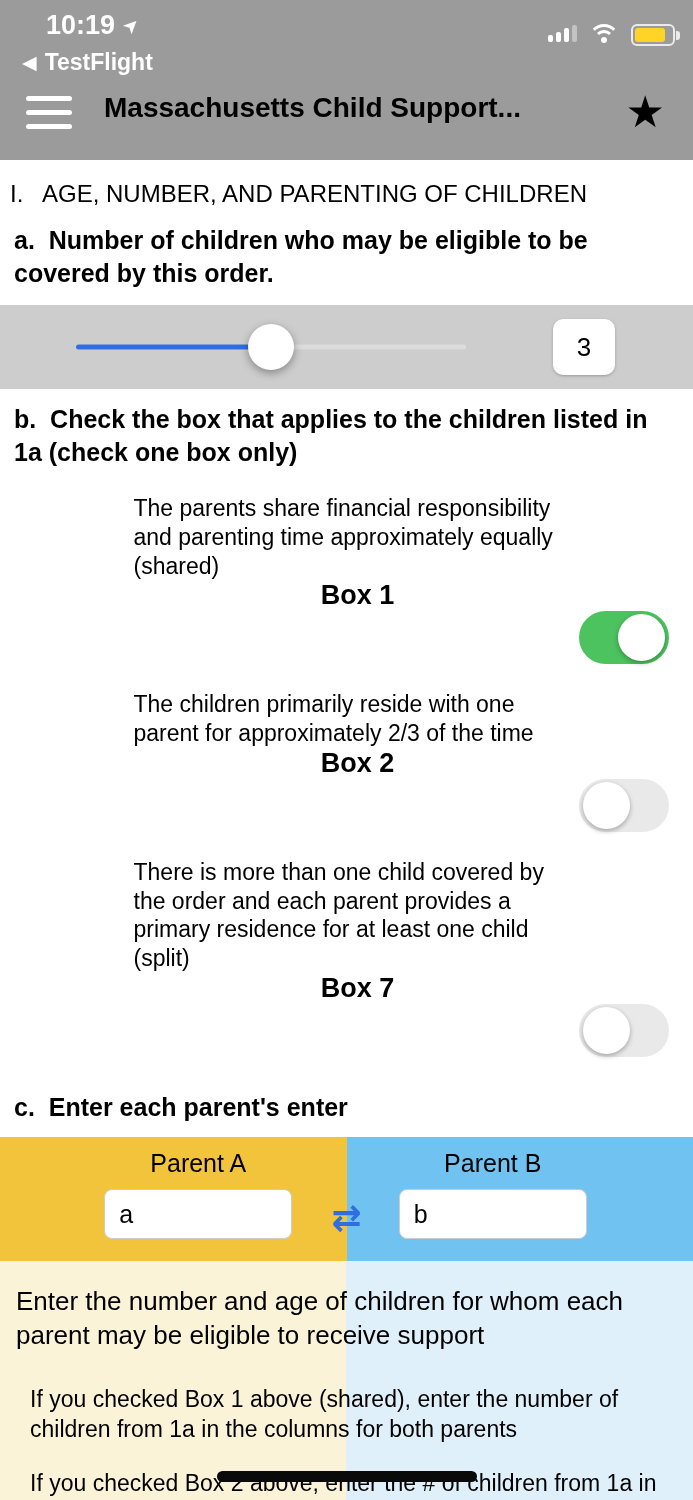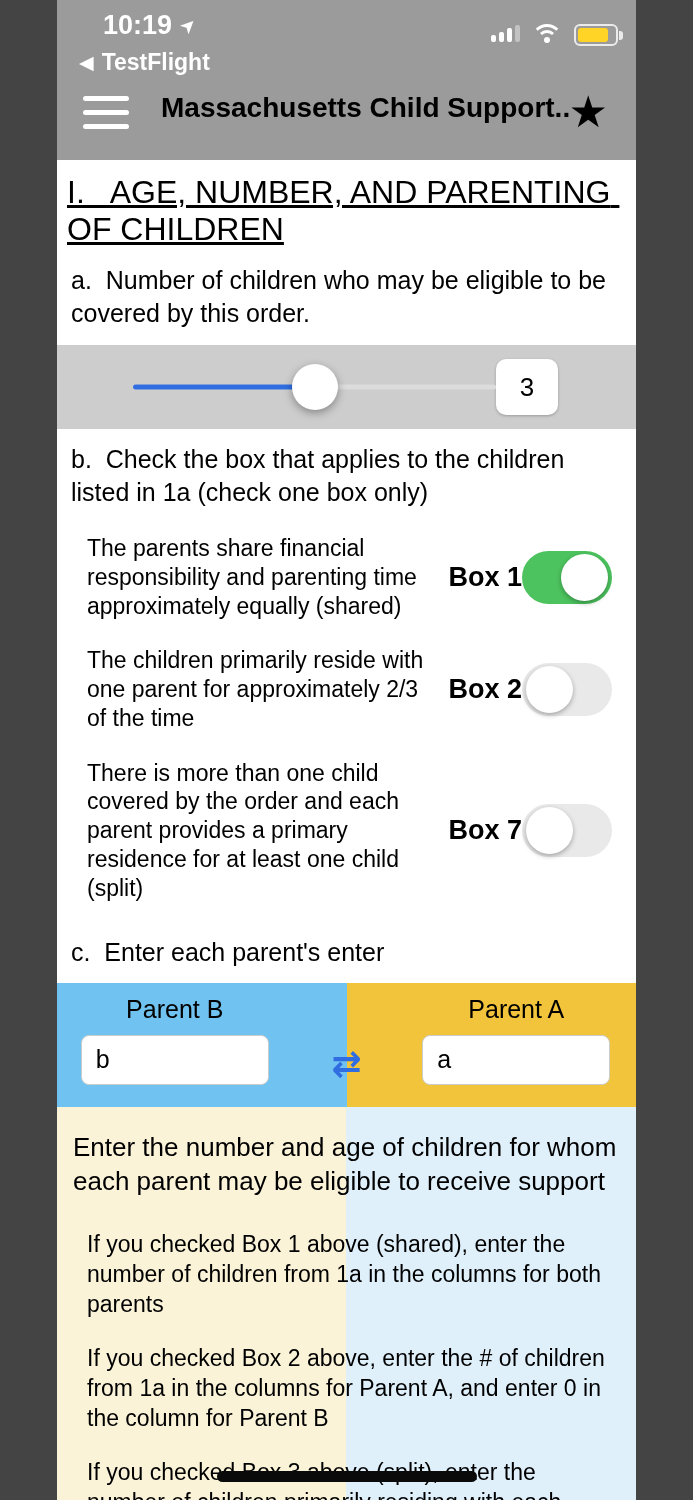--- a/index.html
+++ b/index.html
@@ -1,17 +1,17 @@
 <!DOCTYPE html>
 <html style="--accent-blue: #2f6de0; --toggle-green: #4cc35e; --toggle-off-gray: #e9e9ea; --topbar-gray: #9b9b9b; --slider-strip-gray: #cdcdcd; --battery-yellow: #ffd426; --parent-a-yellow: #f2c43c; --parent-b-blue: #70c3f0; --pale-yellow: #faf3d8; --pale-blue: #dff0fb;"><head>
 <meta charset="utf-8">
 <style>
   html,body{margin:0;padding:0;background:#444;}
   .phone{
-    width:579px;height:1500px;margin:0 auto;position:relative;overflow:hidden;
+    width:693px;height:1500px;margin:0 auto;position:relative;overflow:hidden;
     background:#fff;color:#000;
     font-family:"Liberation Sans","DejaVu Sans",sans-serif;
   }
   .pre{white-space:pre-wrap;}
 
   
   .topbar{background:var(--topbar-gray,#9b9b9b);height:160px;box-sizing:border-box;}
   .statusbar{display:flex;justify-content:space-between;padding:10px 18px 0 22px;color:#fff;}
   .time-row{display:flex;align-items:center;gap:8px;}
   .time{font-size:27px;font-weight:700;margin-left:24px;}
@@ -32,33 +32,33 @@
   .battery .fill{position:absolute;left:2px;top:2px;bottom:2px;width:30px;background:var(--battery-yellow,#ffd426);border-radius:3px;}
   .battery .nub{position:absolute;right:-7px;top:5px;width:4px;height:9px;background:rgba(255,255,255,.8);border-radius:0 3px 3px 0;}
 
   .navbar{display:flex;padding:16px 20px 0 26px;}
   .hamburger{width:46px;display:flex;flex-direction:column;gap:9px;cursor:pointer;padding:4px 0;}
   .hamburger i{height:5px;background:#fff;border-radius:3px;}
   .nav-title{font-size:28px;font-weight:700;color:#000;margin-left:32px;flex:1;white-space:nowrap;overflow:hidden;}
   .star{font-size:44px;color:#000;line-height:.9;margin-right:8px;cursor:pointer;}
 
   
-  .h-roman{font-size:32px;font-weight:400;margin:14px 8px 16px 10px;text-decoration:underline;}
-  .label{font-size:25px;line-height:1.3;margin:14px 16px 14px 14px;font-weight:400;}
+  .h-roman{font-size:24px;font-weight:400;margin:20px 8px 16px 10px;}
+  .label{font-size:25px;line-height:1.3;margin:14px 16px 14px 14px;font-weight:700;}
   .para{font-size:23px;line-height:1.3;margin:8px 18px 20px 30px;}
 
   .slider-strip{background:var(--slider-strip-gray,#cdcdcd);height:84px;display:flex;align-items:center;margin-top:16px;}
   .slider{position:relative;width:390px;height:46px;margin-left:76px;cursor:pointer;}
   .slider .track{position:absolute;left:0;right:0;top:50%;height:5px;transform:translateY(-50%);background:#dcdcdc;border-radius:3px;}
   .slider .fill{position:absolute;left:0;top:50%;height:5px;transform:translateY(-50%);background:var(--accent-blue,#2f6de0);border-radius:3px;}
   .slider .thumb{position:absolute;top:50%;width:46px;height:46px;background:#fff;border-radius:50%;transform:translate(-50%,-50%);box-shadow:0 3px 8px rgba(0,0,0,.35);}
   .value-box{margin-left:auto;margin-right:78px;width:58px;height:54px;border:none;border-radius:10px;background:#fff;
     font-size:26px;text-align:center;box-shadow:0 1px 3px rgba(0,0,0,.25);font-family:inherit;}
 
-  .option-row{display:flex;align-items:center;margin:26px 24px 0 30px;}
+  .option-row{display:flex;align-items:center;margin:26px 24px 0 30px;flex-direction:column;}
   .option-text{width:432px;font-size:23px;line-height:1.25;}
   .option-box{font-size:27px;font-weight:700;margin-left:16px;white-space:nowrap;}
   .toggle{margin-left:auto;width:90px;height:53px;border-radius:27px;background:var(--toggle-off-gray,#e9e9ea);position:relative;flex-shrink:0;cursor:pointer;}
   .toggle .knob{position:absolute;top:3px;left:4px;width:47px;height:47px;border-radius:50%;background:#fff;box-shadow:0 2px 5px rgba(0,0,0,.3);}
   .toggle.on{background:var(--toggle-green,#4cc35e);}
   .toggle.on .knob{left:auto;right:4px;}
 
   .c-label{margin-top:34px;}
 
   
@@ -161,27 +161,27 @@
         <div class="option-box">Box 7</div>
         <div class="toggle">
             <i class="knob"></i>
           </div>
       </div>
     </div>
 
     <h2 class="label pre c-label">c.  Enter each parent's enter</h2>
 
     <div class="parent-header">
+      <div class="ph-half ph-a">
+        <div class="ph-title">Parent A</div>
+        <input class="ph-input" value="a" style="">
+      </div>
       <div class="ph-half ph-b">
         <div class="ph-title">Parent B</div>
         <input class="ph-input" value="b" style="">
-      </div>
-      <div class="ph-half ph-a">
-        <div class="ph-title">Parent A</div>
-        <input class="ph-input" value="a" style="">
       </div>
       <div class="swap">⇄</div>
     </div>
 
     <div class="lower">
       <p class="big">Enter the number and age of children for whom each parent may be eligible to receive support</p>
       <p class="note">If you checked Box 1 above (shared), enter the number of children from 1a in the columns for both parents</p>
       <p class="note">If you checked Box 2 above, enter the # of children from 1a in the columns for Parent A, and enter 0 in the column for Parent B</p>
       <p class="note">If you checked Box 3 above (split), enter the number of children primarily residing with each parent in each column</p>
 

